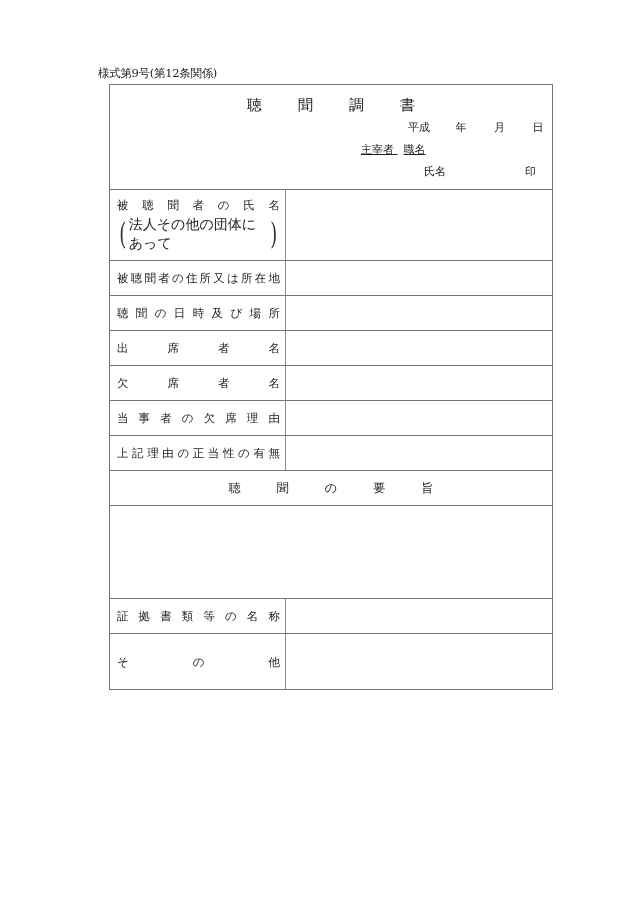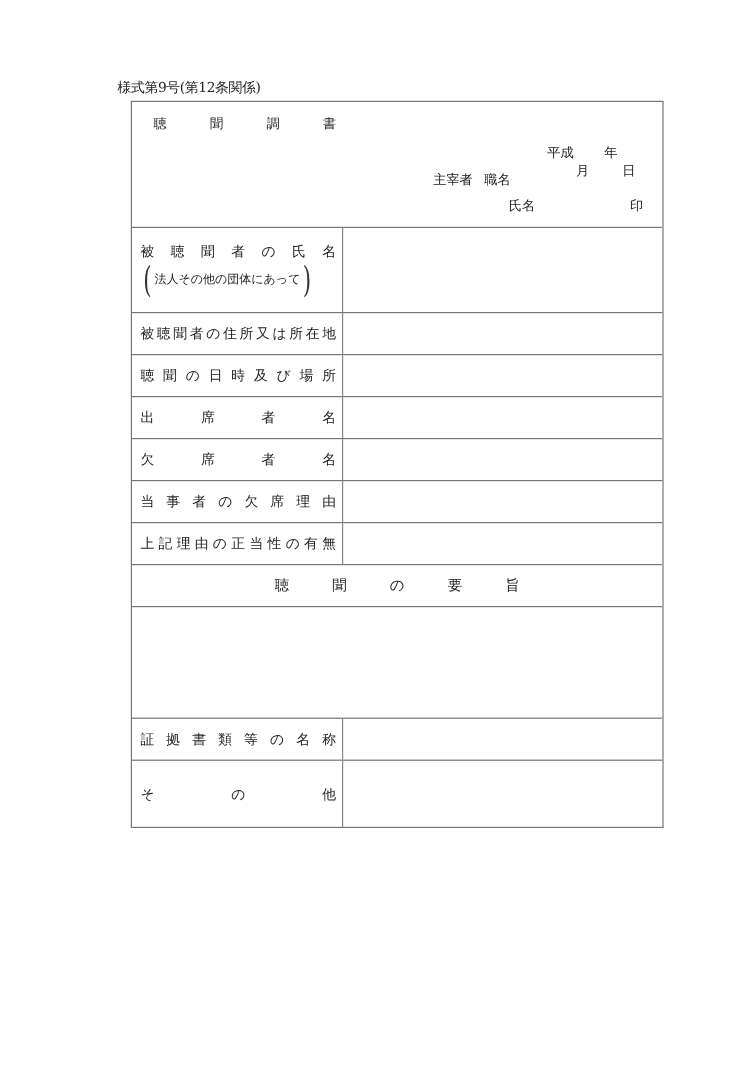--- a/index.html
+++ b/index.html
@@ -2,47 +2,47 @@
 <html><head>
 <meta charset="utf-8">
 <style>
   html, body { margin:0; padding:0; background:#ffffff; }
   body { width:630px; height:903px; position:relative; font-family:"DejaVu Serif", serif; color:#222; }
   .form-id { position:absolute; left:98px; top:66px; font-size:11.5px; letter-spacing:-0.3px; }
   .sheet { position:absolute; left:109px; top:84px; width:444px; height:606px; border:1px solid #777; box-sizing:border-box; }
   .row { position:absolute; left:0; right:0; border-top:1px solid #777; box-sizing:border-box; }
   .lbl { position:absolute; left:0; width:176px; top:0; bottom:0; border-right:1px solid #888; box-sizing:border-box; display:flex; align-items:center; padding:0 5px 0 7px; font-size:11.5px; }
   .dist { display:flex; justify-content:space-between; width:100%; }
-  .title { position:absolute; top:11px; left:0; right:0; text-align:left; font-size:11px; }
+  .title { position:absolute; top:11px; left:0; right:0; text-align:center; font-size:15px; }
   .title span { display:inline-block; margin:0 18px; }
   .hdr-line { position:absolute; font-size:11px; }
   .center-row { display:flex; justify-content:center; align-items:center; height:100%; font-size:12px; }
   .center-row span { margin:0 18px; }
   .paren { display:flex; align-items:center; margin-top:2px; }
   .paren .bracket { font-size:30px; line-height:1; transform:scaleX(0.6); color:#333; }
-  .paren .inner { font-size:10px; line-height:19px; }
+  .paren .inner { font-size:14px; line-height:19px; }
 </style>
 </head>
 <body>
 
 <div class="form-id">様式第9号(第12条関係)</div>
 
 <div class="sheet">
 
   <div style="position:absolute;left:0;right:0;top:0;height:104px;">
     <div class="title">
       <span>聴</span><span>聞</span><span>調</span><span>書</span>
     </div>
-    <div class="hdr-line" style="top:35px;left:298px;margin-left:48px;">
+    <div class="hdr-line" style="top:35px;left:298px;">
       <span>平成</span>
       <span style="margin-left:22px;">年</span>
       <span style="margin-left:24px;">月</span>
       <span style="margin-left:24px;">日</span>
     </div>
-    <div class="hdr-line" style="top:57px;left:251px;">
+    <div class="hdr-line" style="top:57px;left:251px;text-decoration:underline;">
       <span>主宰者</span>
       <span style="margin-left:6px;">職名</span>
     </div>
     <div class="hdr-line" style="top:79px;left:314px;">
       <span>氏名</span>
     </div>
     <div class="hdr-line" style="top:79px;left:415px;">印</div>
   </div>
 
   <div class="row" style="top:104px;height:71px;">

